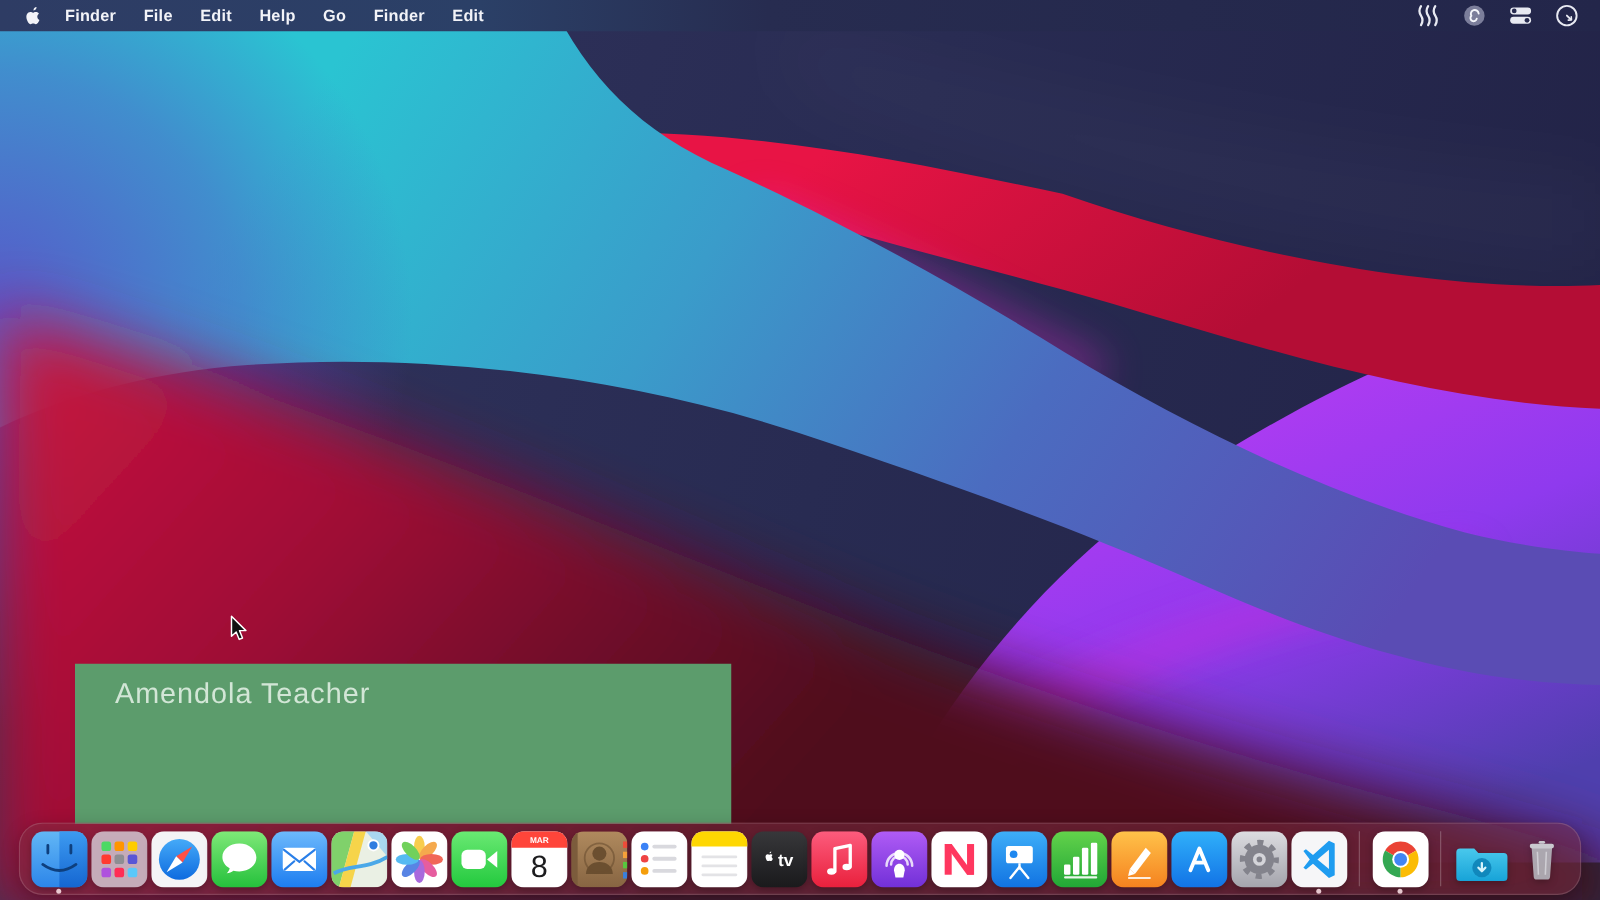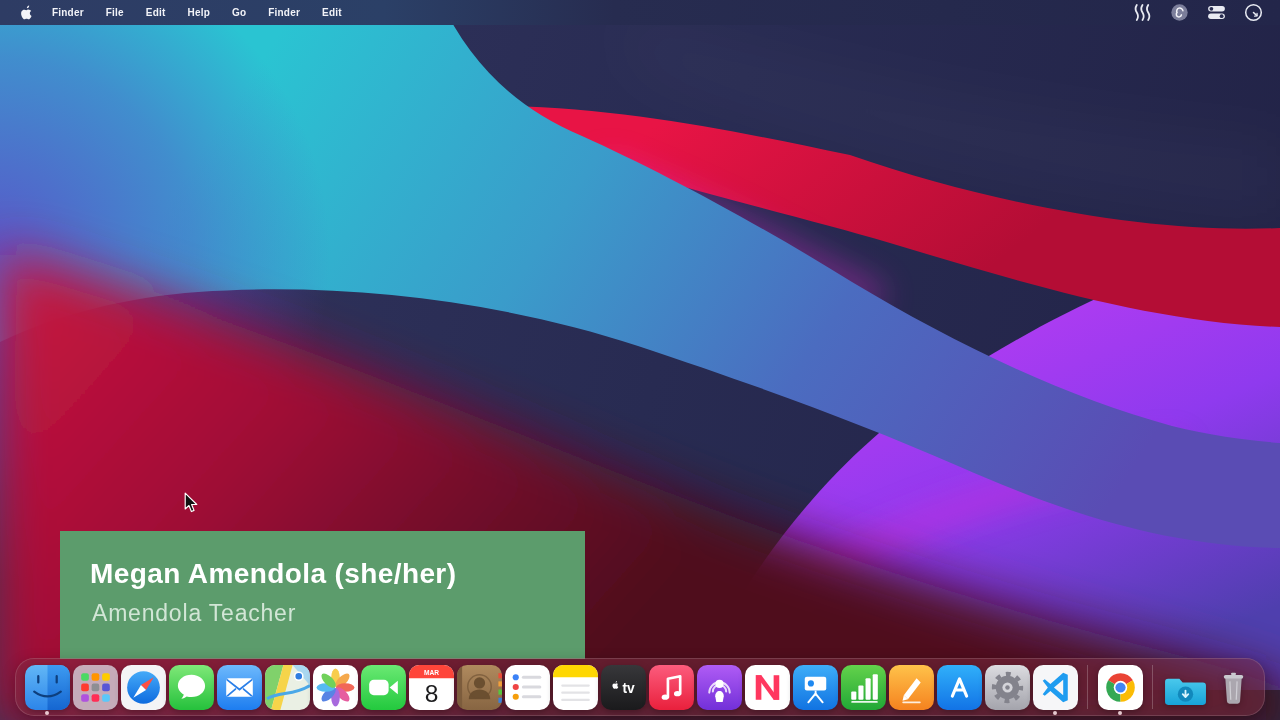--- a/index.html
+++ b/index.html
@@ -4,21 +4,21 @@
 <style>
   html,body{margin:0;padding:0;background:#000;}
   .screen{position:relative;width:1280px;height:720px;overflow:hidden;
     font-family:"Liberation Sans","DejaVu Sans",sans-serif;-webkit-font-smoothing:antialiased;}
   
   .wallpaper{position:absolute;inset:0;z-index:0;}
   
   .menubar{position:absolute;top:0;left:0;right:0;height:25px;z-index:10;
     display:flex;align-items:center;
     background:linear-gradient(90deg,#2e3c64 0%,#2b4067 30%,#272c50 48%,#23264a 100%);
-    color:#f2f3f8;font-size:10px;}
+    color:#f2f3f8;font-size:13px;}
   .mb-apple{display:flex;align-items:center;padding:0 10px 0 18px;height:100%;}
   .mi{padding:0 11px;height:100%;display:flex;align-items:center;letter-spacing:.2px;font-weight:bold;}
   .mi.app{font-weight:700;padding-left:9px;}
   .mb-spacer{flex:1;}
   .si{display:flex;align-items:center;height:100%;padding:0 9px;}
   .si svg{width:19px;height:19px;}
   .si:last-child{padding-right:17px;}
   
   .banner{position:absolute;left:60px;top:531px;width:525px;height:128px;z-index:5;
     background:#5c9c6c;color:#fff;padding:0;box-sizing:border-box;}
@@ -133,21 +133,20 @@
     <span class="si">
       <svg viewBox="0 0 20 20">
         <circle cx="10" cy="10" r="8.2" stroke="#e8eaf2" stroke-width="1.6" fill="none"></circle>
         <path d="M10,10 L13.2,13" stroke="#e8eaf2" stroke-width="1.6" stroke-linecap="round"></path>
         <path d="M13.7,10.9 L13.9,13.6 L11.2,13.8" stroke="#e8eaf2" stroke-width="1.3" fill="none" stroke-linecap="round" stroke-linejoin="round"></path>
       </svg>
     </span>
   </div>
 
   <div class="banner">
-    <div class="banner-name">Megan Amendola (she/her)</div>
     <div class="banner-role">Amendola Teacher</div>
   </div>
 
   <svg class="cursor" viewBox="0 0 14 20">
     <path d="M1,1 L1,16.2 L4.6,12.9 L6.9,18.6 L9.4,17.5 L7.1,11.9 L12,11.9 Z" fill="#111" stroke="#fff" stroke-width="1.1" stroke-linejoin="round"></path>
   </svg>
 
   <div class="dock">
 
     <div class="di">

